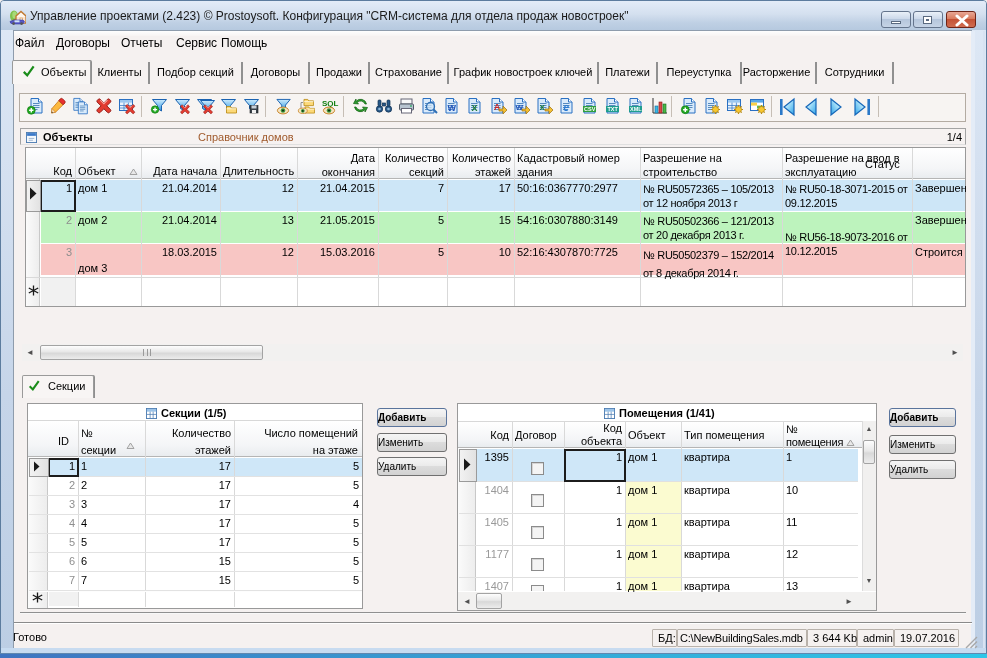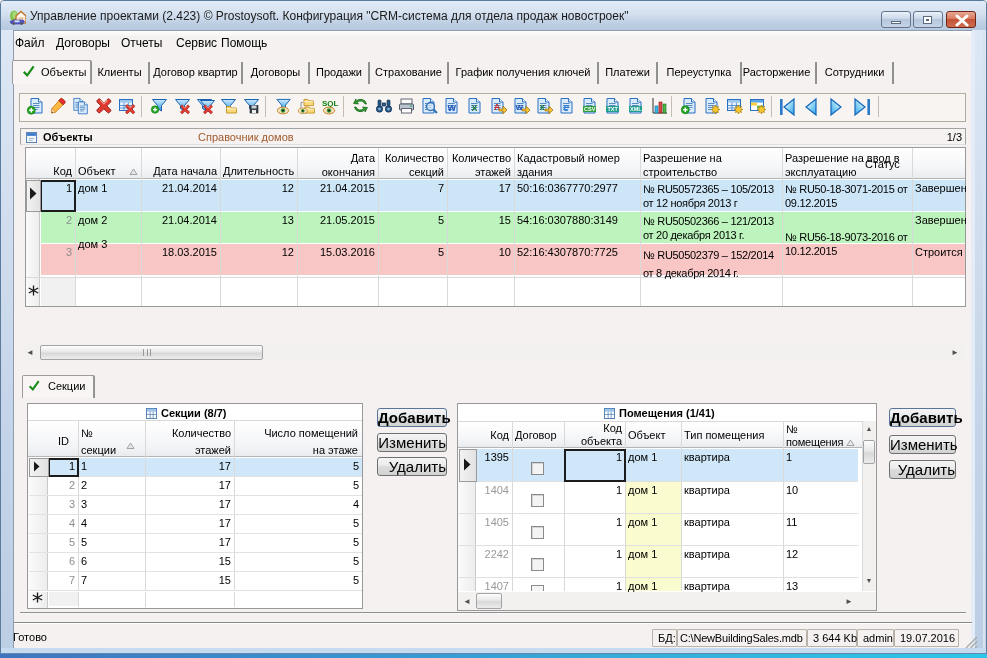--- a/index.html
+++ b/index.html
@@ -3,21 +3,21 @@
 *{margin:0;padding:0;box-sizing:border-box}
 html,body{width:987px;height:658px;overflow:hidden}
 body{font-family:"Liberation Sans",sans-serif;position:relative;background:#f5f1f0}
 .abs{position:absolute}
 .t11{font-size:11px;color:#000;white-space:nowrap}
 .t12{font-size:12px;color:#000;white-space:nowrap}
 .cell{position:absolute;font-size:11px;color:#000;white-space:nowrap;overflow:hidden;padding:2px 3px}
 .cR{text-align:right}
 .vline{position:absolute;width:1px;background:#d9d9d9}
 .hline{position:absolute;height:1px;background:#d9d9d9}
-.btn{position:absolute;width:70px;height:19px;font-size:15px;text-align:right;line-height:17px;color:#000;
+.btn{position:absolute;width:70px;height:19px;font-size:10px;text-align:left;line-height:17px;color:#000;
  background:linear-gradient(#f5f5f5,#ebebeb 45%,#dddddd 46%,#d2d2d2);border:1px solid #707070;border-radius:3px}
 .sbar{position:absolute;background:#f0f0f0}
 .sthumb{position:absolute;background:linear-gradient(#fdfdfd,#e8e8e8 45%,#d8d8d8 55%,#ececec);border:1px solid #a3a3a3;border-radius:2px}
 .sarr{position:absolute;font-size:8px;color:#505050;text-align:center}
 .statcell{position:absolute;height:18px;border:1px solid #b9b2ab;border-radius:1px;font-size:11px;color:#000;padding:2px 5px;white-space:nowrap}
 </style></head>
 <body>
 
 <div class="abs" style="left:0;top:0;width:987px;height:658px;background:linear-gradient(#dfe9f6,#c6d5e9 60%,#bccee4);border:1px solid #5c7c9e;border-radius:4px 4px 0 0"></div>
 <div class="abs" style="left:1px;top:1px;width:985px;height:29px;background:linear-gradient(#e3ecf8 0%,#d4e0ef 45%,#bfd0e4 75%,#b6c9df 100%);border-radius:3px 3px 0 0"></div>
@@ -68,25 +68,25 @@
 <div id="tabs">
 <style>
 .tab{position:absolute;top:62px;height:22px;background:transparent;border-right:2px solid #909090;font-size:11px;color:#000;text-align:center;line-height:21px;white-space:nowrap}
 </style>
 <div class="abs" style="left:12px;top:60px;width:79px;height:24px;background:#f8f5f4;border:1px solid #9a9a9a;border-bottom:none;border-radius:2px 2px 0 0;box-shadow:1px 0 0 #8f8f8f"></div>
 <svg class="abs" style="left:22px;top:65px" width="13" height="12" viewBox="0 0 15 14">
       <path d="M2 8 L6 12 L13.5 1.5" stroke="#1a8c1a" stroke-width="2.6" fill="none"></path>
     </svg>
 <div class="abs t11" style="left:41px;top:66px">Объекты</div>
 <div class="tab" style="left:91px;width:59px">Клиенты</div>
-<div class="tab" style="left:150px;width:93px">Договор квартир</div>
+<div class="tab" style="left:150px;width:93px">Подбор секций</div>
 <div class="tab" style="left:243px;width:67px">Договоры</div>
 <div class="tab" style="left:310px;width:60px">Продажи</div>
 <div class="tab" style="left:370px;width:79px">Страхование</div>
-<div class="tab" style="left:449px;width:150px">График получения ключей</div>
+<div class="tab" style="left:449px;width:150px">График новостроек ключей</div>
 <div class="tab" style="left:599px;width:59px">Платежи</div>
 <div class="tab" style="left:658px;width:84px">Переуступка</div>
 <div class="tab" style="left:738px;width:79px">Расторжение</div>
 <div class="tab" style="left:817px;width:77px">Сотрудники</div>
 </div>
 
 <div class="abs" style="left:19px;top:93px;width:947px;height:29px;background:#f7f4f2;border:1px solid #b3aba2"></div>
 <svg id="toolbar" class="abs" style="left:19px;top:93px" width="947" height="28" viewBox="0 0 947 28">
 <defs>
 <linearGradient id="ng" x1="0" y1="0" x2="1" y2="1">
@@ -353,21 +353,21 @@
 </svg>
 
 <div class="abs" style="left:20px;top:128px;width:946px;height:17px;border:1px solid #a3a3a3;border-bottom-color:#e0e0e0;background:#f6f2f1"></div>
 <svg class="abs" style="left:26px;top:132px" width="11" height="11" viewBox="0 0 12 12">
     <rect x="0.5" y="0.5" width="11" height="11" fill="#f4f8fc" stroke="#4a7ab0"></rect>
     <rect x="1.2" y="1.2" width="9.6" height="3" fill="#3a78c8"></rect>
     <path d="M3 7h6M3 9h4.5" stroke="#90aac8" stroke-width="0.9"></path>
   </svg>
 <div class="abs t11" style="left:43px;top:131px;font-weight:bold">Объекты</div>
 <div class="abs t11" style="left:198px;top:131px;color:#a05a2c">Справочник домов</div>
-<div class="abs t11" style="left:900px;top:131px;width:62px;text-align:right">1/3</div>
+<div class="abs t11" style="left:900px;top:131px;width:62px;text-align:right">1/4</div>
 
 <div class="abs" style="left:25px;top:147px;width:941px;height:160px;background:#fff;border:1px solid #999"></div>
 
 <div class="abs" style="left:26px;top:148px;width:14px;height:158px;background:linear-gradient(90deg,#fbfbfb,#ededed);border-right:1px solid #c8c8c8"></div>
 
 <div class="abs" style="left:26px;top:148px;width:939px;height:31px;background:linear-gradient(#ffffff,#f4f5f7 70%,#e9ecef);border-bottom:1px solid #b5b5b5"></div>
 <div id="gridtop">
 
 <div class="cell cR" style="left:40px;top:163px;width:35px">Код</div>
 <div class="cell" style="left:75px;top:163px;width:58px">Объект</div>
@@ -419,21 +419,21 @@
 <div class="cell cR" style="left:220px;top:212px;width:77px">13</div>
 <div class="cell cR" style="left:297px;top:212px;width:81px">21.05.2015</div>
 <div class="cell cR" style="left:378px;top:212px;width:69px">5</div>
 <div class="cell cR" style="left:447px;top:212px;width:67px">15</div>
 <div class="cell" style="left:514px;top:212px;width:126px">54:16:0307880:3149</div>
 <div class="cell" style="left:640px;top:212px;width:142px;white-space:normal;line-height:14px;letter-spacing:-0.3px">№ RU50502366 – 121/2013 от 20 декабря 2013 г.</div>
 <div class="cell" style="left:782px;top:228px;width:130px;white-space:normal;line-height:14px;letter-spacing:-0.3px">№ RU56-18-9073-2016 от 10.12.2015</div>
 <div class="cell" style="left:912px;top:212px;width:54px">Завершен</div>
 
 <div class="cell cR" style="left:40px;top:244px;width:35px;color:#8e8e8e">3</div>
-<div class="cell" style="left:75px;top:236px;width:66px">дом 3</div>
+<div class="cell" style="left:75px;top:260px;width:66px">дом 3</div>
 <div class="cell cR" style="left:141px;top:244px;width:79px">18.03.2015</div>
 <div class="cell cR" style="left:220px;top:244px;width:77px">12</div>
 <div class="cell cR" style="left:297px;top:244px;width:81px">15.03.2016</div>
 <div class="cell cR" style="left:378px;top:244px;width:69px">5</div>
 <div class="cell cR" style="left:447px;top:244px;width:67px">10</div>
 <div class="cell" style="left:514px;top:244px;width:126px">52:16:4307870:7725</div>
 <div class="cell" style="left:640px;top:244px;width:142px;white-space:normal;line-height:18px;letter-spacing:-0.3px">№ RU50502379 – 152/2014 от 8 декабря 2014 г.</div>
 <div class="cell" style="left:912px;top:244px;width:54px">Строится</div>
 
 <div class="abs" style="left:41px;top:278px;width:34px;height:28px;background:#f1f1f1"></div>
@@ -459,21 +459,21 @@
     <path d="M2 8 L6 12 L13.5 1.5" stroke="#1a8c1a" stroke-width="2.6" fill="none"></path>
   </svg>
 <div class="abs t11" style="left:48px;top:380px">Секции</div>
 <div id="bottomleft">
 <div class="abs" style="left:27px;top:403px;width:336px;height:206px;background:#fff;border:1px solid #999"></div>
 <svg class="abs" style="left:146px;top:408px" width="11" height="11" viewBox="0 0 12 12">
       <rect x="0.5" y="0.5" width="11" height="11" fill="#fff" stroke="#4a7ab0"></rect>
       <rect x="1" y="1" width="10" height="3" fill="#9cc3e8"></rect>
       <path d="M1 7h10M4.5 4v7M7.8 4v7" stroke="#4a7ab0" stroke-width="0.8"></path>
     </svg>
-<div class="abs t11" style="left:161px;top:407px;font-weight:bold">Секции (8/7)</div>
+<div class="abs t11" style="left:161px;top:407px;font-weight:bold">Секции (1/5)</div>
 <div class="abs" style="left:28px;top:420px;width:334px;height:37px;background:linear-gradient(#ffffff,#f4f5f7 70%,#e9ecef);border-bottom:1px solid #b5b5b5;border-top:1px solid #d8d8d8"></div>
 <div class="abs" style="left:28px;top:458px;width:20px;height:150px;background:linear-gradient(90deg,#fbfbfb,#ededed);border-right:1px solid #c8c8c8"></div>
 
 <div class="cell" style="left:55px;top:433px;width:24px">ID</div>
 <div class="cell" style="left:78px;top:423px;width:67px;line-height:17px">№<br>секции</div>
 <svg class="abs" style="left:126px;top:442px" width="9" height="8" viewBox="0 0 9 8">
       <path d="M4.5 1 L8 6.5 H1 Z" fill="#e8e8e8" stroke="#9a9a9a" stroke-width="0.9"></path>
     </svg>
 <div class="cell cR" style="left:145px;top:423px;width:89px;white-space:normal;line-height:17px">Количество этажей</div>
 <div class="cell cR" style="left:234px;top:423px;width:127px;line-height:17px">Число помещений<br>на этаже</div>
@@ -578,21 +578,21 @@
 <div class="cell cR" style="left:476px;top:482px;width:36px;color:#999">1404</div>
 <div class="cell cR" style="left:564px;top:482px;width:61px">1</div>
 <div class="cell" style="left:625px;top:482px;width:56px">дом 1</div>
 <div class="cell" style="left:681px;top:482px;width:102px">квартира</div>
 <div class="cell" style="left:783px;top:482px;width:60px">10</div>
 <div class="cell cR" style="left:476px;top:514px;width:36px;color:#999">1405</div>
 <div class="cell cR" style="left:564px;top:514px;width:61px">1</div>
 <div class="cell" style="left:625px;top:514px;width:56px">дом 1</div>
 <div class="cell" style="left:681px;top:514px;width:102px">квартира</div>
 <div class="cell" style="left:783px;top:514px;width:60px">11</div>
-<div class="cell cR" style="left:476px;top:546px;width:36px;color:#999">2242</div>
+<div class="cell cR" style="left:476px;top:546px;width:36px;color:#999">1177</div>
 <div class="cell cR" style="left:564px;top:546px;width:61px">1</div>
 <div class="cell" style="left:625px;top:546px;width:56px">дом 1</div>
 <div class="cell" style="left:681px;top:546px;width:102px">квартира</div>
 <div class="cell" style="left:783px;top:546px;width:60px">12</div>
 <div class="cell cR" style="left:476px;top:578px;width:36px;color:#999">1407</div>
 <div class="cell cR" style="left:564px;top:578px;width:61px">1</div>
 <div class="cell" style="left:625px;top:578px;width:56px">дом 1</div>
 <div class="cell" style="left:681px;top:578px;width:102px">квартира</div>
 <div class="cell" style="left:783px;top:578px;width:60px">13</div>
 

